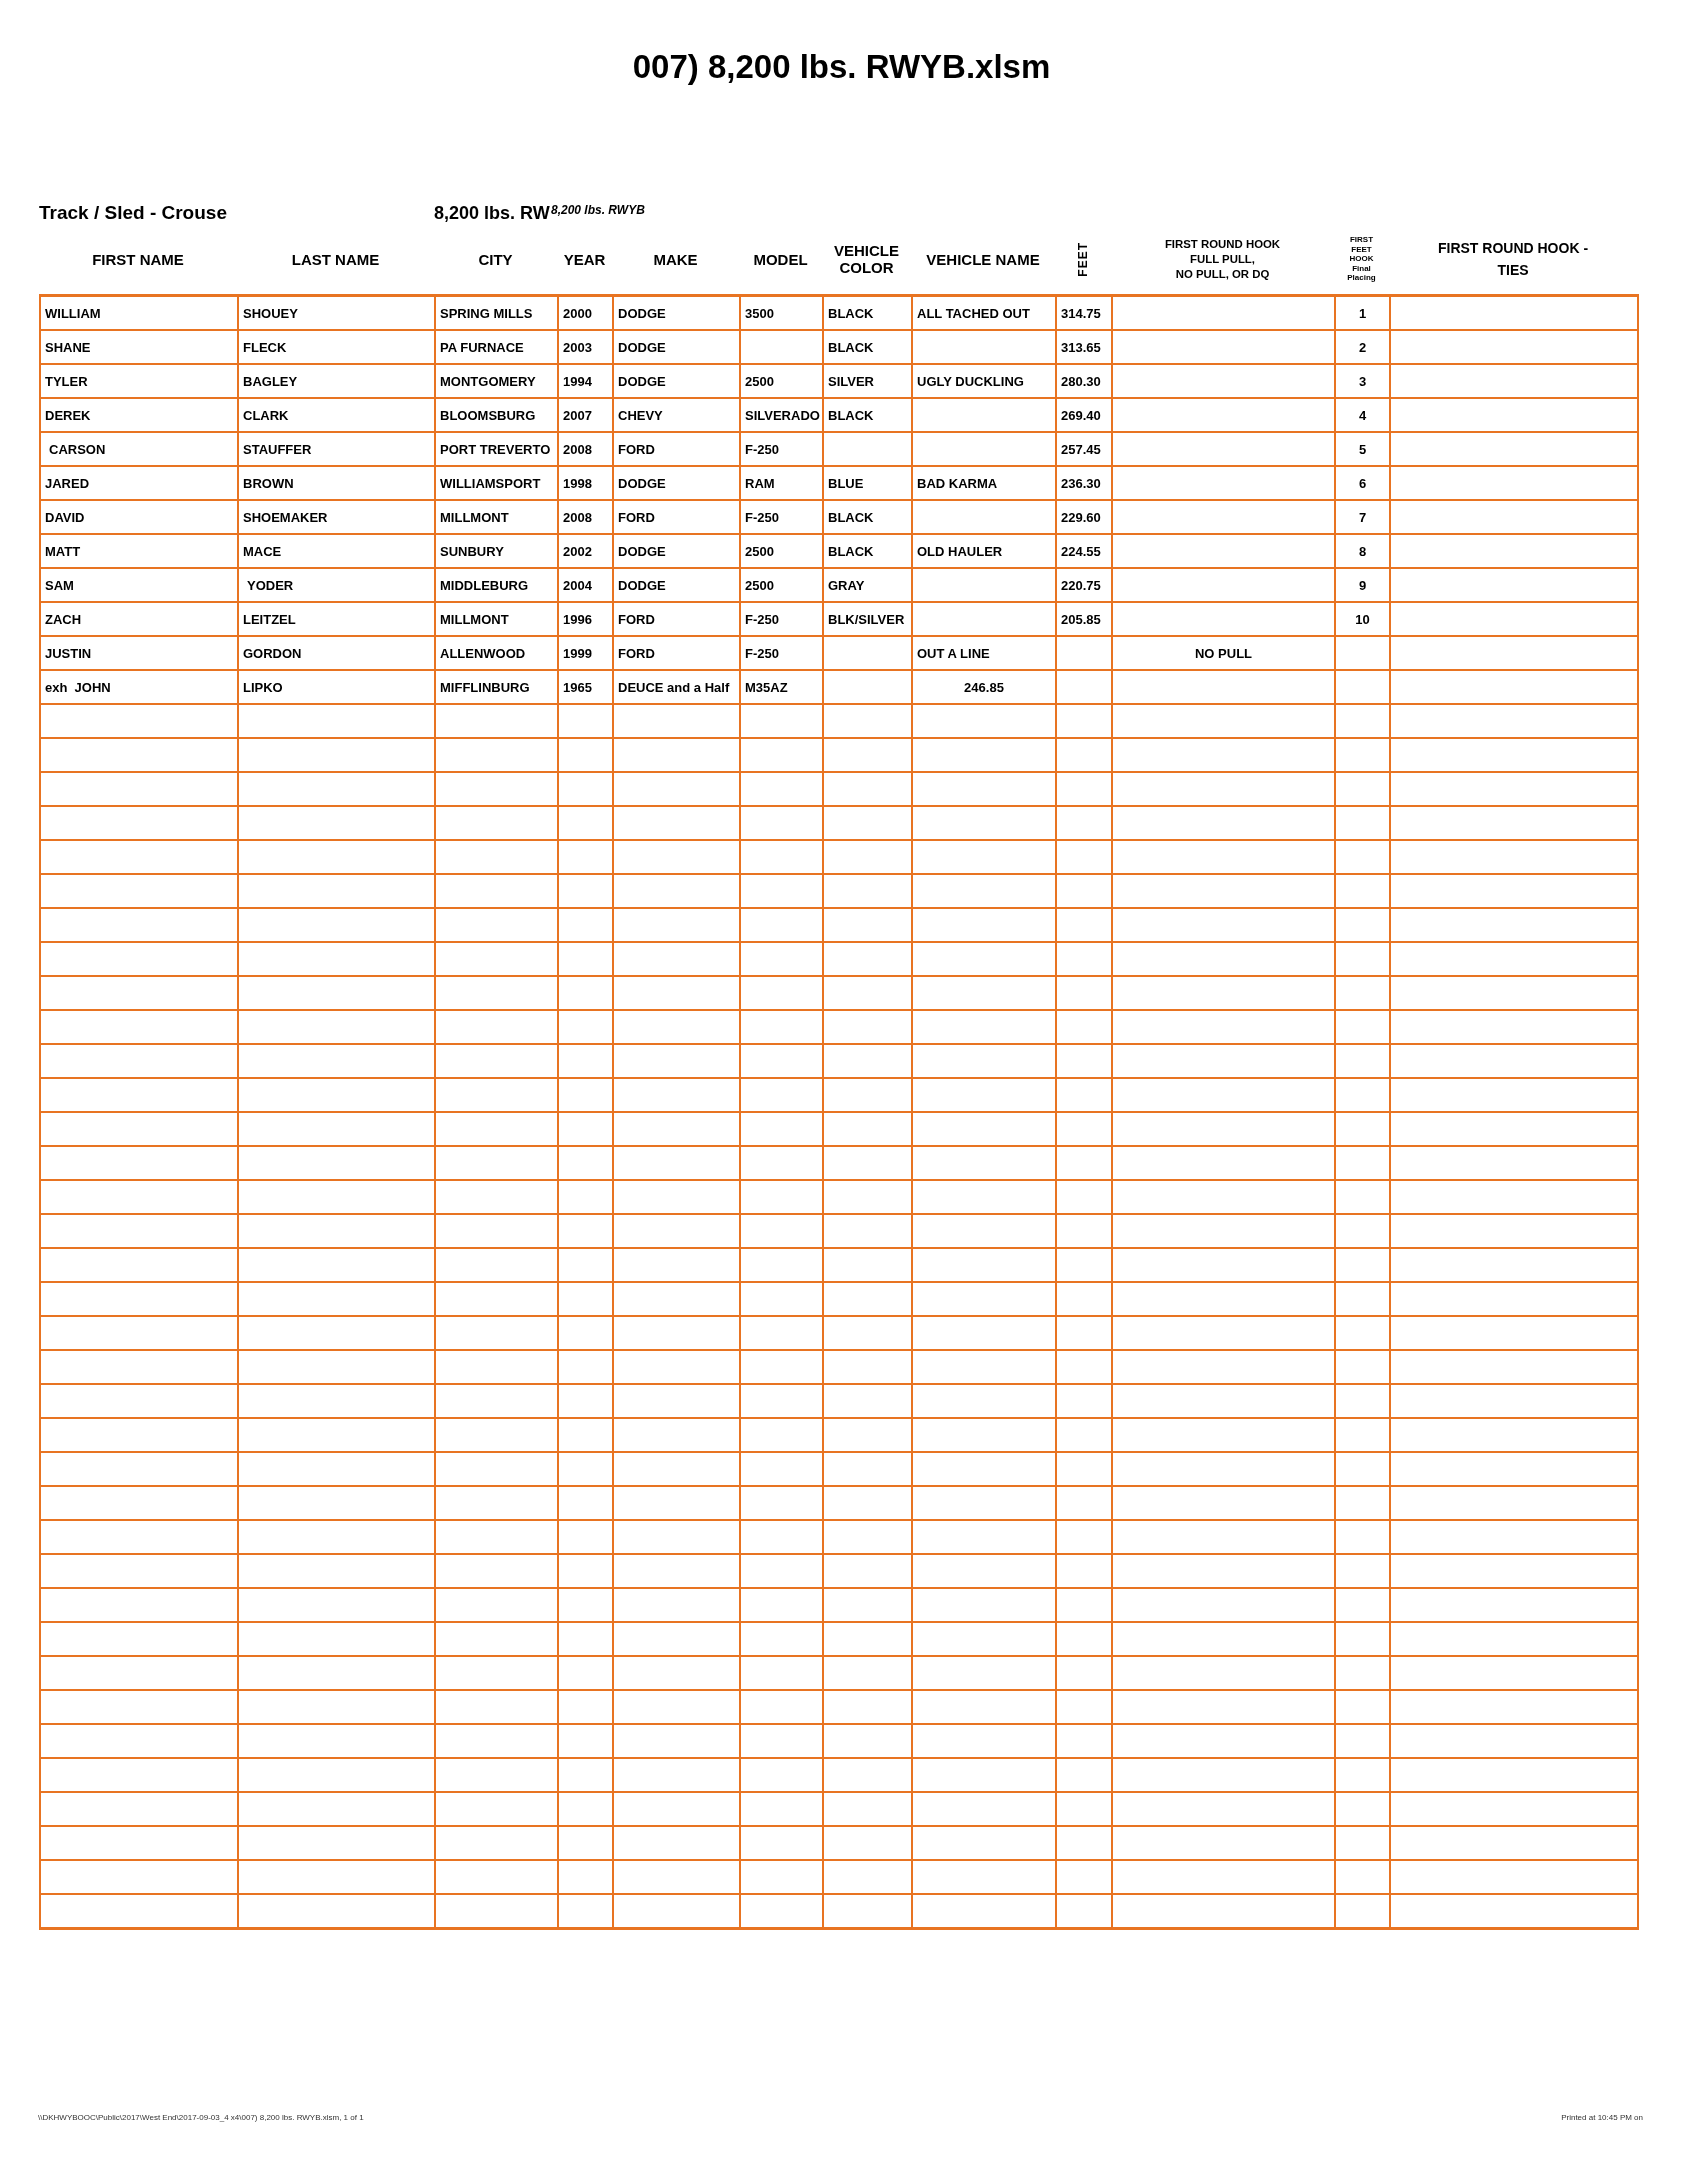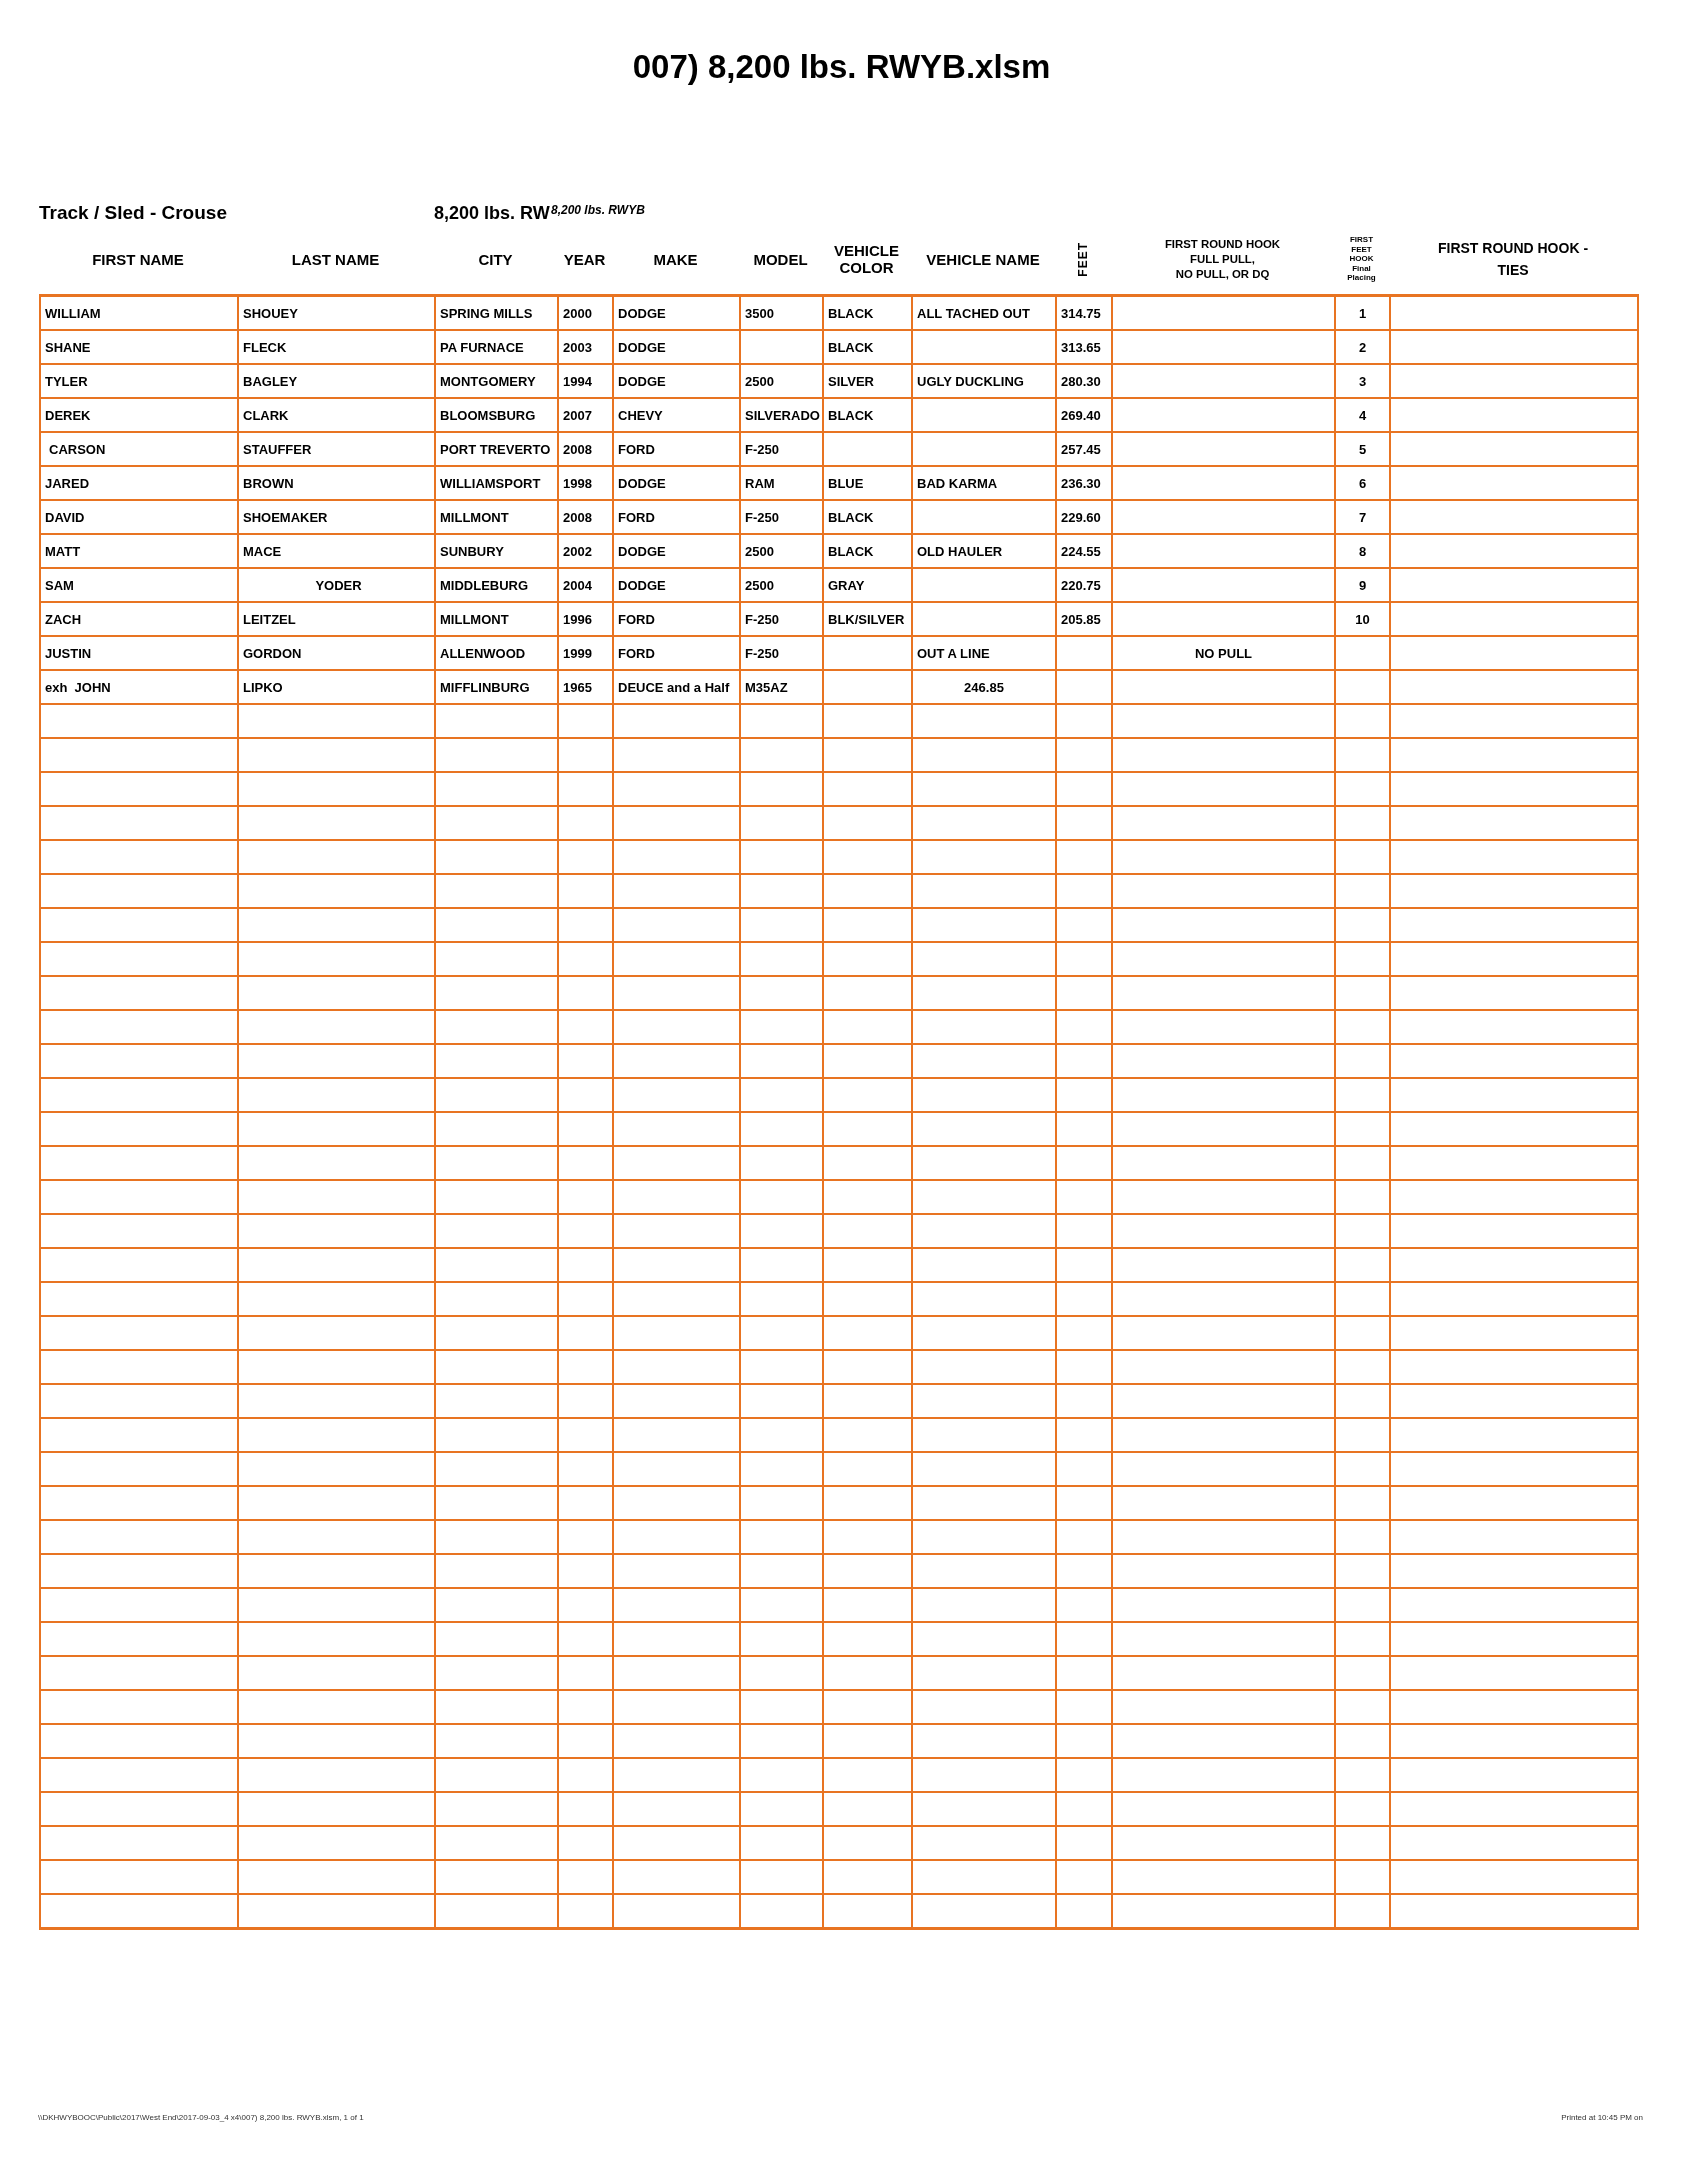--- a/index.html
+++ b/index.html
@@ -216,21 +216,21 @@
         <td style="text-align: left;">2500</td>
         <td style="text-align: left;">BLACK</td>
         <td style="text-align: left;">OLD HAULER</td>
         <td style="text-align: left;">224.55</td>
         <td style="text-align: center;"></td>
         <td style="text-align: center;">8</td>
         <td style="text-align: left;"></td>
       </tr>
       <tr>
         <td style="text-align: left;">SAM</td>
-        <td style="text-align: center; padding-left: 8px;">YODER</td>
+        <td style="text-align: left; padding-left: 8px;">YODER</td>
         <td style="text-align: left;">MIDDLEBURG</td>
         <td style="text-align: left;">2004</td>
         <td style="text-align: left;">DODGE</td>
         <td style="text-align: left;">2500</td>
         <td style="text-align: left;">GRAY</td>
         <td style="text-align: left;"></td>
         <td style="text-align: left;">220.75</td>
         <td style="text-align: center;"></td>
         <td style="text-align: center;">9</td>
         <td style="text-align: left;"></td>

